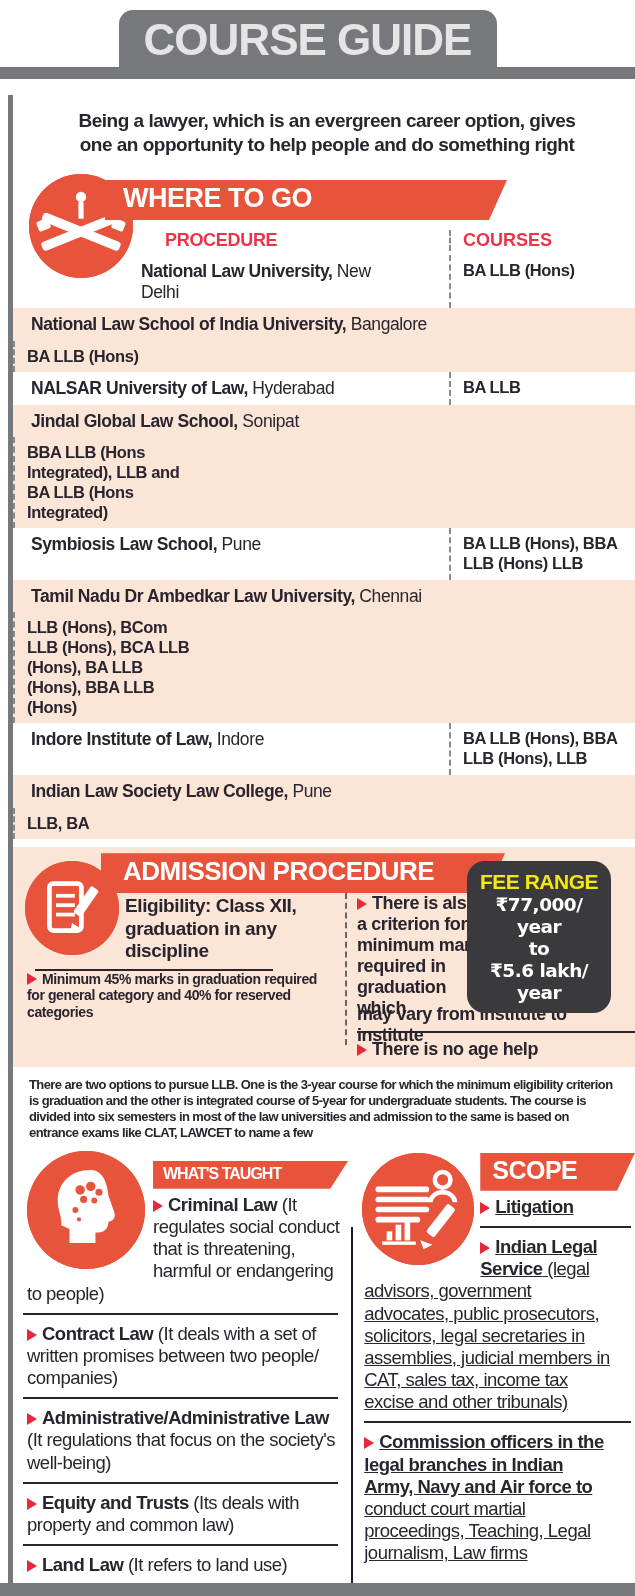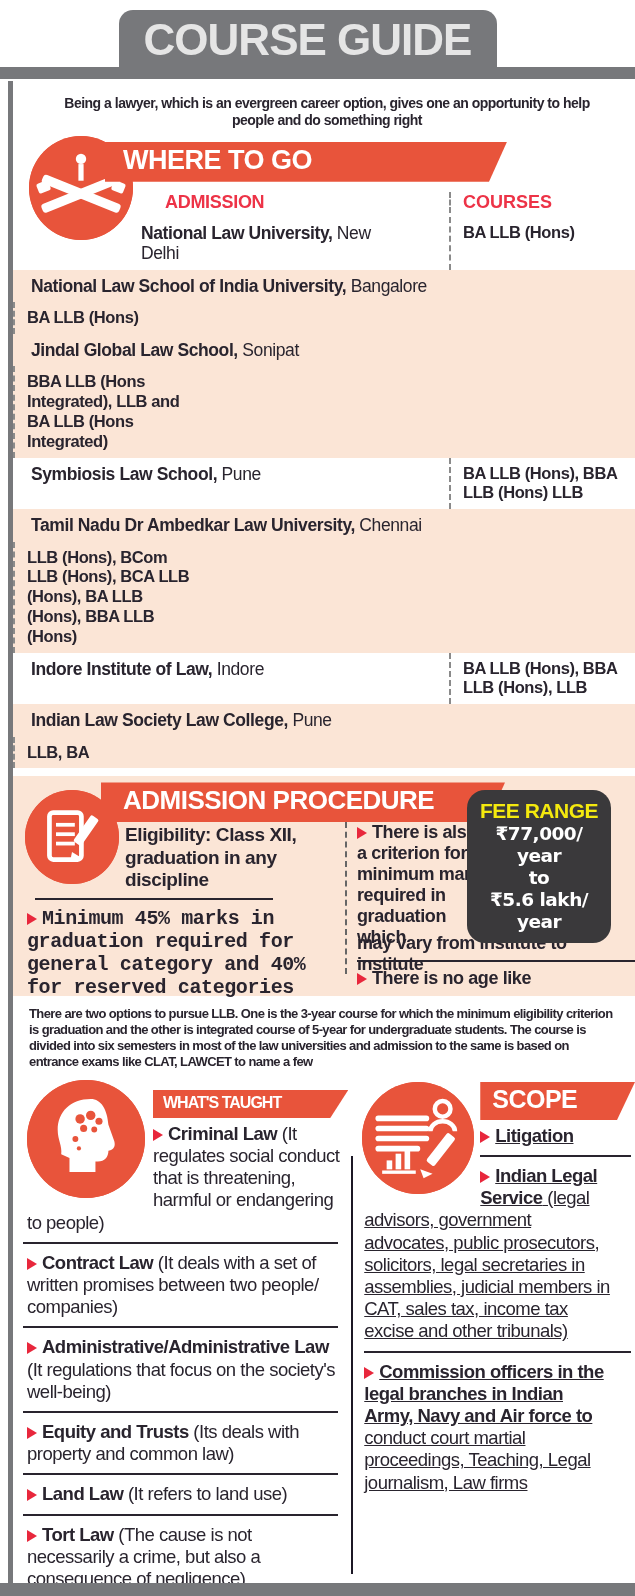--- a/index.html
+++ b/index.html
@@ -17,22 +17,22 @@
     background:#77787b; border-radius:14px 14px 0 0;
     text-align:center; padding:5px 0 2px;
   }
   .title-tab span { color:#e5e5e5; font-size:44px; font-weight:700; letter-spacing:-1px; }
   .top-bar { height:12px; background:#77787b; width:100%; }
   .bottom-bar { position:absolute; bottom:0; left:0; width:100%; height:13px; background:#77787b; }
 
   .frame { margin-left:8px; border-left:5px solid #77787b; width:627px; min-height:1571px; }
 
   .intro {
-    margin:2px; padding:14px 36px 8px 42px; text-align:center;
-    font-weight:700; font-size:14px; line-height:1.24; letter-spacing:-0.5px;
+    margin:16px; padding:14px 36px 8px 42px; text-align:center;
+    font-weight:700; font-size:19px; line-height:1.24; letter-spacing:-0.5px;
   }
 
   
   .banner {
     background:#e8543b; color:#fff; font-weight:700; letter-spacing:-0.5px;
     clip-path:polygon(0 0, 100% 0, calc(100% - 18px) 100%, 0 100%);
   }
   .circle { background:#e8543b; border-radius:50%; }
   .circle svg { width:100%; height:100%; display:block; }
 
@@ -56,21 +56,21 @@
   .cell-inst .city { font-weight:400; }
   .trow.first .cell-inst { padding-left:128px; padding-right:44px; }
   .cell-course { width:186px; border-left:2px dashed #8a8a8a; padding:6px 2px 6px 12px; font-weight:700; font-size:16.5px; line-height:1.2; letter-spacing:-0.4px; }
 
   
   .admission { position:relative; background:#fbe5d6; height:220px; margin-top:8px; }
   .adm-circle { position:absolute; left:12px; top:14px; width:94px; height:94px; }
   .adm-banner { position:absolute; left:88px; top:6px; width:404px; font-size:26px; padding:3px 0 6px 22px; }
   .elig { position:absolute; left:112px; top:48px; width:208px; font-size:19px; font-weight:700; line-height:1.18; letter-spacing:-0.4px; }
   .adm-rule-left { position:absolute; left:22px; top:122px; width:238px; border-top:2px solid #29242e; }
-  .min45 { position:absolute; left:14px; top:131px; width:308px; font-size:20px; font-weight:700; line-height:1.15; letter-spacing:-0.4px;font-family:Liberation Mono, monospace; }
+  .min45 { position:absolute; left:14px; top:124px; width:308px; font-size:14px; font-weight:700; line-height:1.15; letter-spacing:-0.4px; }
   .adm-vline { position:absolute; left:332px; top:46px; height:152px; border-left:2px dashed #666; }
   .crit1 { position:absolute; left:344px; top:46px; width:134px; font-size:18px; font-weight:700; line-height:1.16; letter-spacing:-0.4px; }
   .crit2 { position:absolute; left:344px; top:157px; width:280px; font-size:18px; font-weight:700; letter-spacing:-0.4px; }
   .adm-rule-right { position:absolute; left:344px; top:184px; width:278px; border-top:2px solid #29242e; }
   .age { position:absolute; left:344px; top:192px; font-size:18px; font-weight:700; letter-spacing:-0.4px; }
   .fee-box {
     position:absolute; right:24px; top:14px; width:144px;
     background:#3a393b; border-radius:18px; text-align:center; color:#fff; padding:9px 4px 10px;
   }
   .fee-title { color:#f4e90e; font-weight:700; font-size:21px; letter-spacing:-0.5px; }
@@ -125,31 +125,35 @@
             <rect x="8" y="44" width="12" height="10" rx="2" transform="rotate(-22 14 49)"></rect>
             <rect x="80" y="44" width="12" height="10" rx="2" transform="rotate(22 86 49)"></rect>
           </g>
         </svg>
       </div>
       <div class="banner wtg-banner">
         <span>WHERE TO GO</span>
       </div>
 
       <div class="thead">
-        <span class="th-inst">ADMISSION</span>
+        <span class="th-inst">PROCEDURE</span>
         <span class="th-course">COURSES</span>
       </div>
 
       <div class="trow first">
         <div class="cell-inst"><b>National Law University,</b><span class="city"> New Delhi</span></div>
         <div class="cell-course">BA LLB (Hons)</div>
       </div>
       <div class="trow alt">
         <div class="cell-inst"><b>National Law School of India University,</b><span class="city"> Bangalore</span></div>
         <div class="cell-course">BA LLB (Hons)</div>
+      </div>
+      <div class="trow">
+        <div class="cell-inst"><b>NALSAR University of Law,</b><span class="city"> Hyderabad</span></div>
+        <div class="cell-course">BA LLB</div>
       </div>
       <div class="trow alt">
         <div class="cell-inst"><b>Jindal Global Law School,</b><span class="city"> Sonipat</span></div>
         <div class="cell-course">BBA LLB (Hons Integrated), LLB and BA LLB (Hons Integrated)</div>
       </div>
       <div class="trow">
         <div class="cell-inst"><b>Symbiosis Law School,</b><span class="city"> Pune</span></div>
         <div class="cell-course">BA LLB (Hons), BBA LLB (Hons) LLB</div>
       </div>
       <div class="trow alt">
@@ -195,21 +199,21 @@
       </div>
 
       <div class="adm-vline"></div>
 
       <div class="crit1">
         <span class="arrow"></span><span>There is also a criterion for minimum marks required in graduation which</span>
       </div>
       <div class="crit2">may vary from institute to institute</div>
       <div class="adm-rule-right"></div>
       <div class="age">
-        <span class="arrow"></span><span>There is no age like</span>
+        <span class="arrow"></span><span>There is no age help</span>
       </div>
 
       <div class="fee-box">
         <div class="fee-title">FEE RANGE</div>
         <div class="fee-line">₹77,000/ year</div>
         <div class="fee-line">to</div>
         <div class="fee-line">₹5.6 lakh/</div>
         <div class="fee-line">year</div>
       </div>
     </section>

